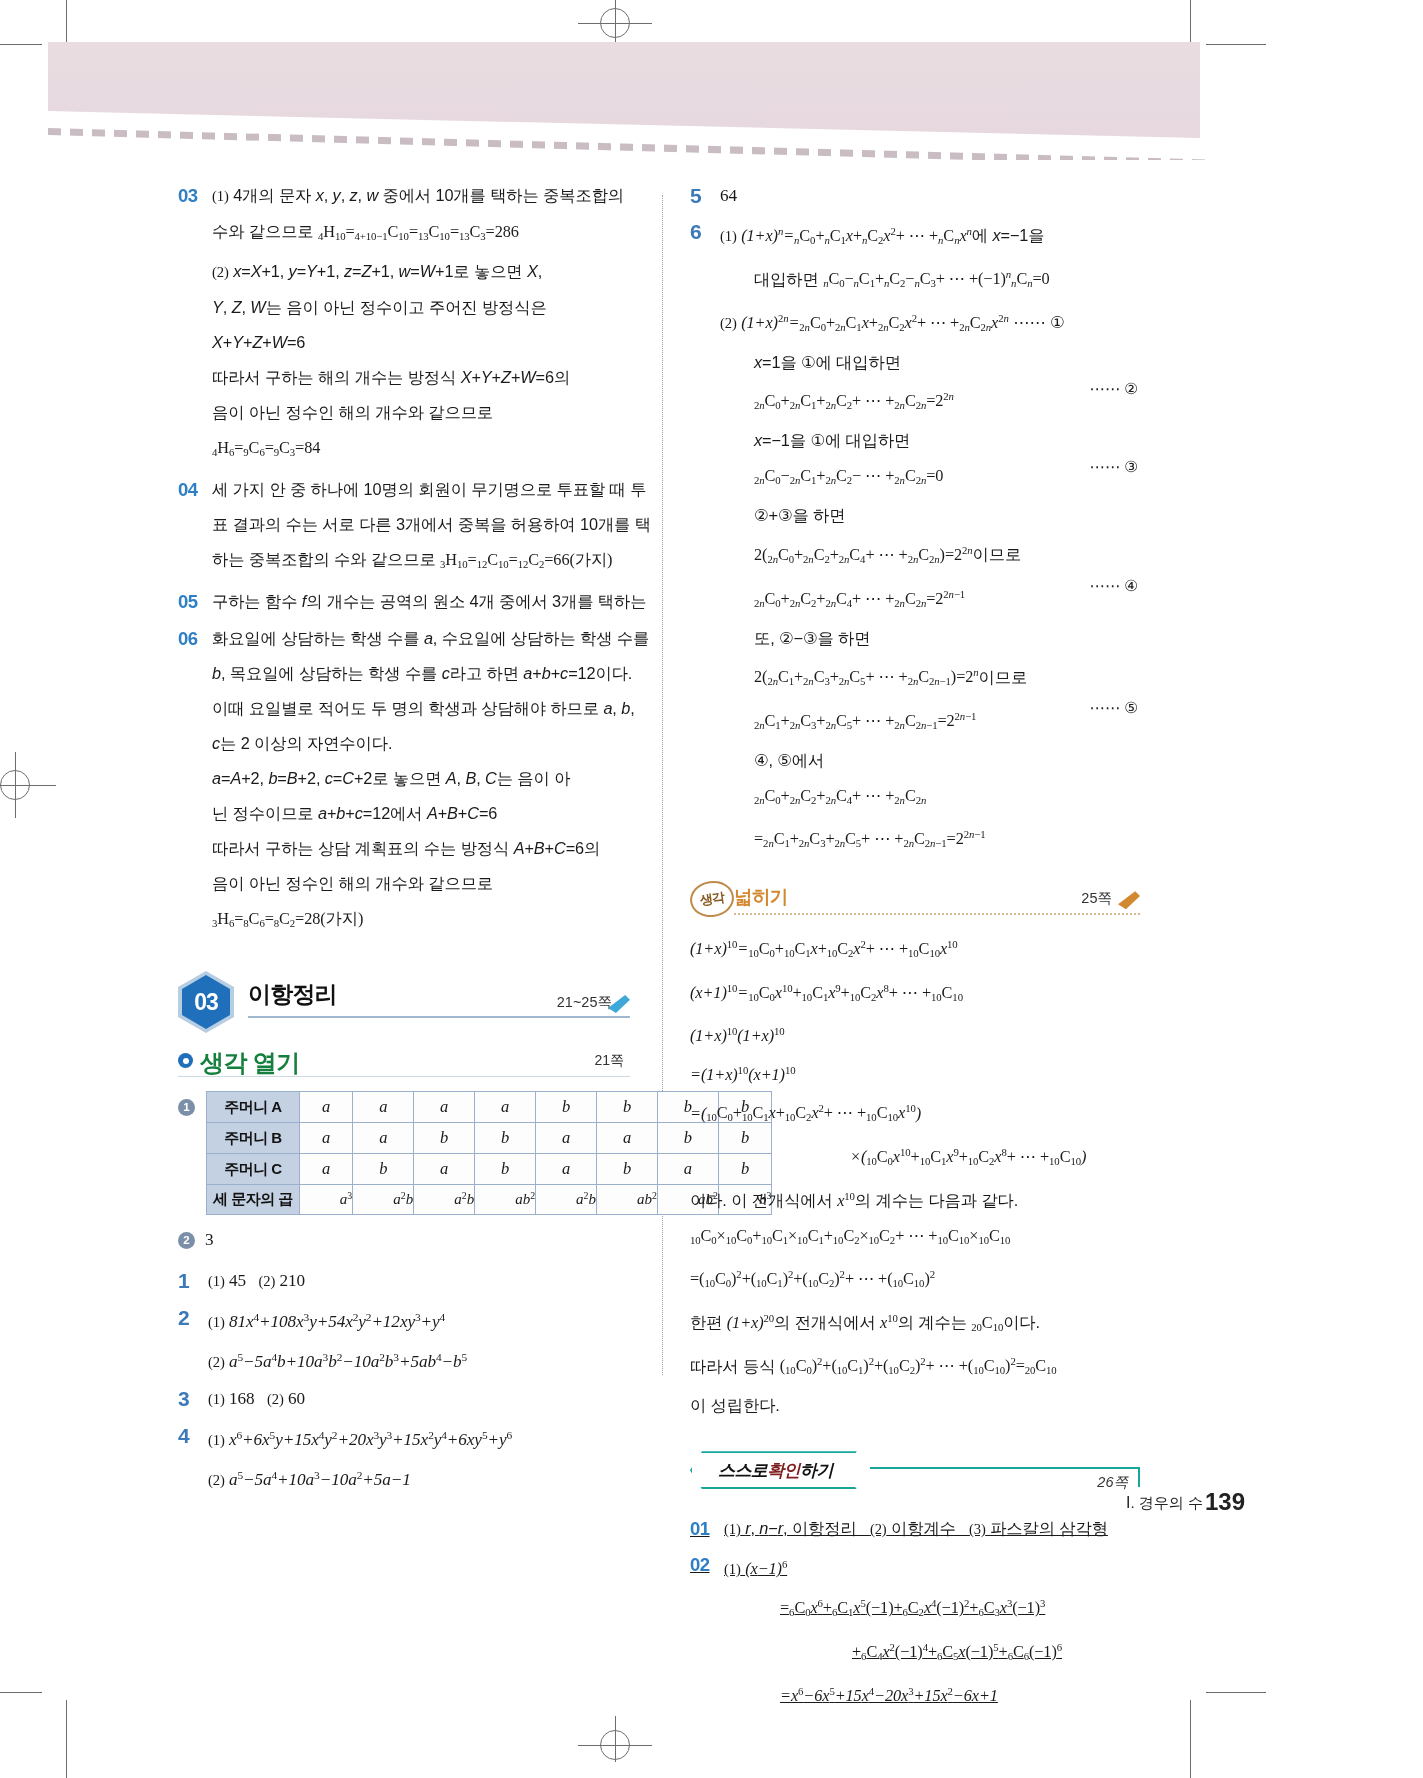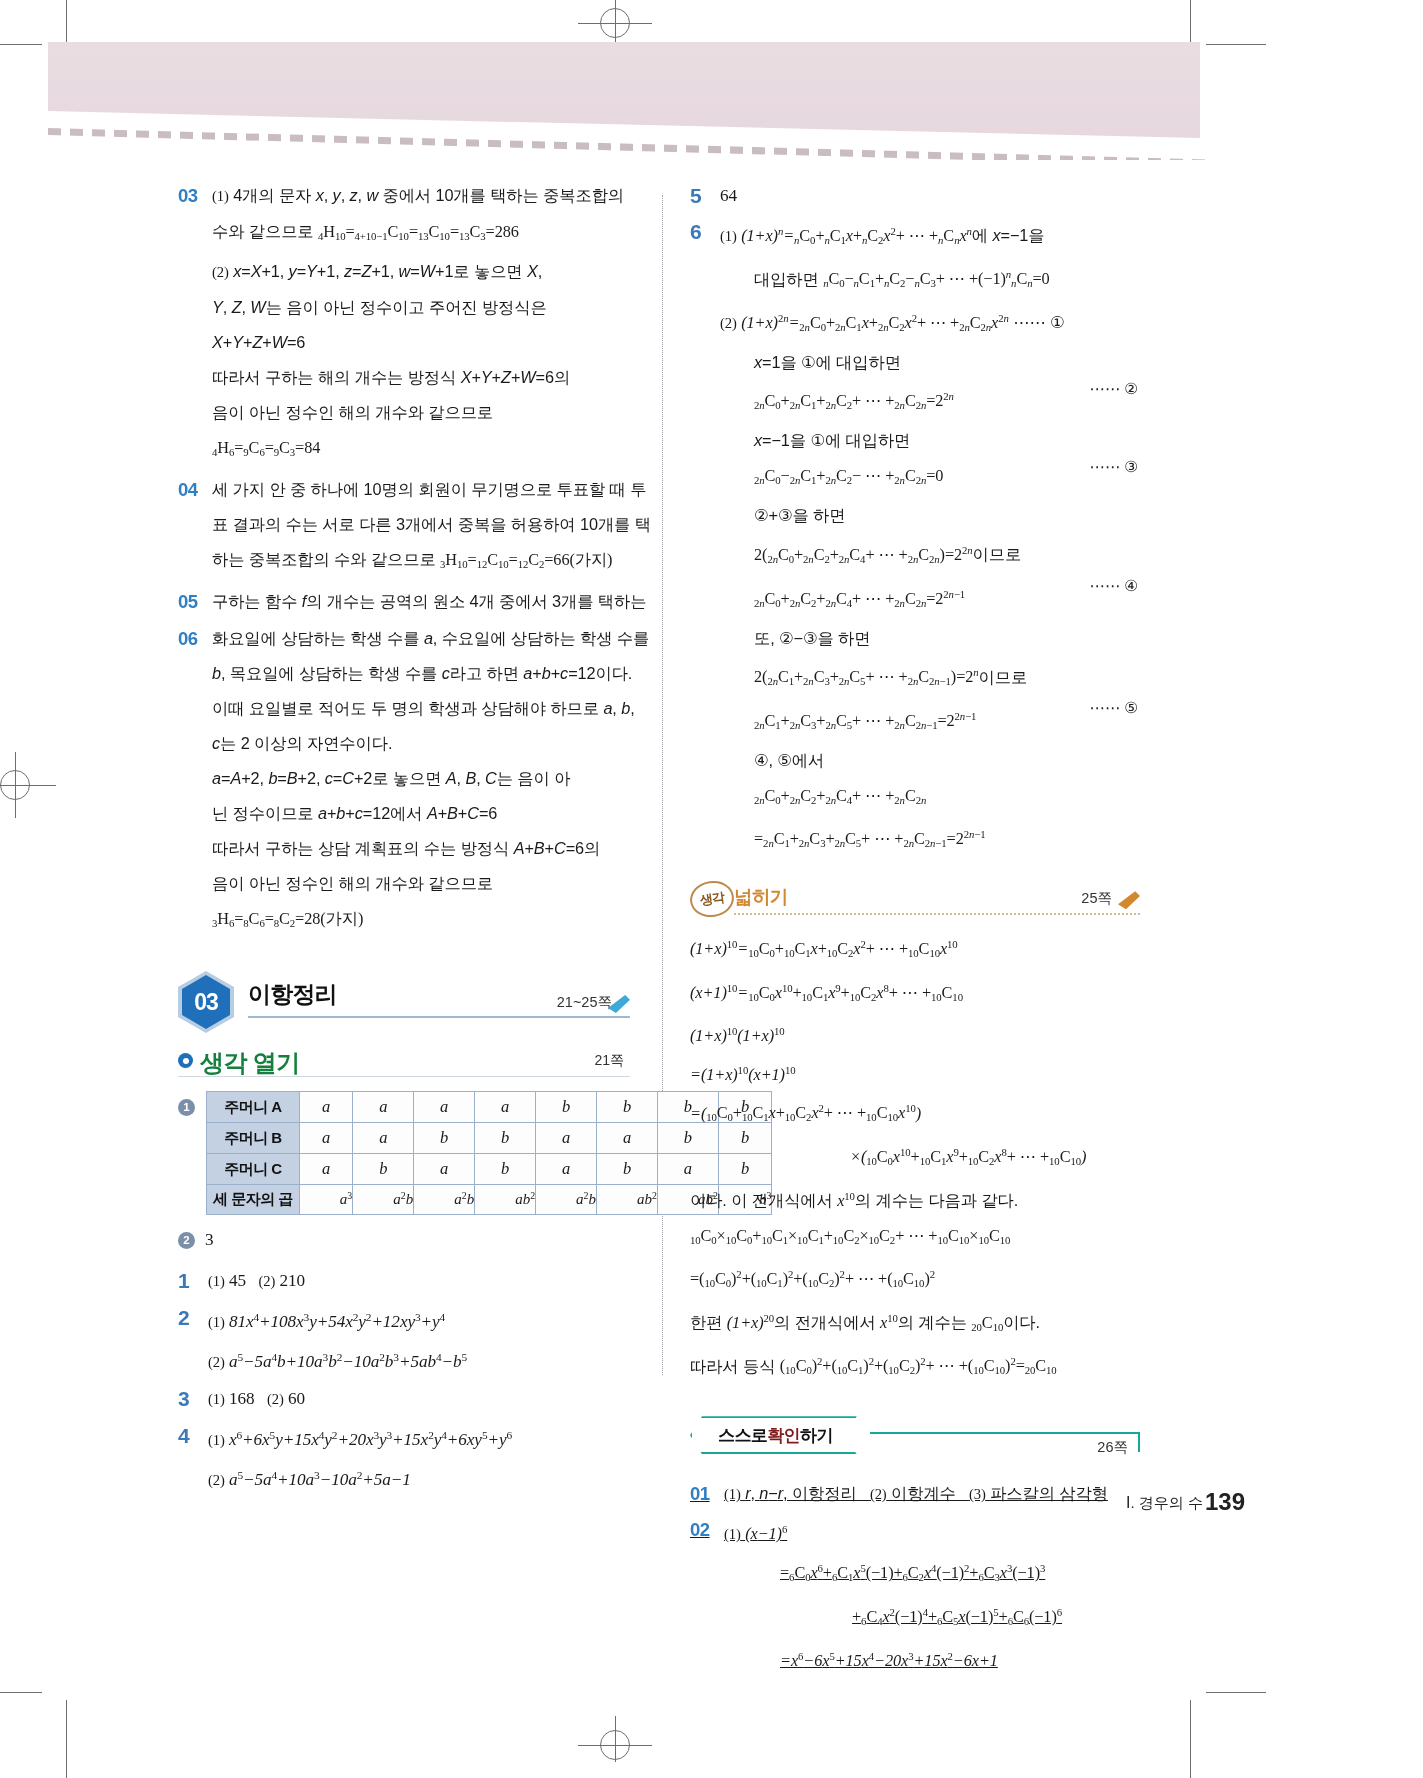--- a/index.html
+++ b/index.html
@@ -387,20 +387,21 @@
     height: 18px;
     background: #d2882f;
     clip-path: polygon(0 72%, 78% 0, 100% 26%, 36% 100%);
   }
 
   
   .self-head {
     position: relative;
     height: 46px;
     margin-top: 28px;
+    font-style: italic;
   }
   .self-tag {
     position: absolute;
     left: 0; top: 0;
     height: 34px;
     padding: 0 22px 0 26px;
     border: 2.4px solid #17a79a;
     background: #ffffff;
     display: flex;
     align-items: center;
@@ -724,20 +725,21 @@
       <span class="line ko"><span class="mth">(<i>x</i>+1)<sup>10</sup>=<span class="rm"><sub>10</sub>C<sub>0</sub><i>x</i><sup>10</sup>+<sub>10</sub>C<sub>1</sub><i>x</i><sup>9</sup>+<sub>10</sub>C<sub>2</sub><i>x</i><sup>8</sup>+ ⋯ +<sub>10</sub>C<sub>10</sub></span></span></span>
       <span class="line ko"><span class="mth">(1+<i>x</i>)<sup>10</sup>(1+<i>x</i>)<sup>10</sup></span></span>
       <span class="line ko"><span class="mth">=(1+<i>x</i>)<sup>10</sup>(<i>x</i>+1)<sup>10</sup></span></span>
       <span class="line ko"><span class="mth">=(<span class="rm"><sub>10</sub>C<sub>0</sub>+<sub>10</sub>C<sub>1</sub><i>x</i>+<sub>10</sub>C<sub>2</sub><i>x</i><sup>2</sup>+ ⋯ +<sub>10</sub>C<sub>10</sub><i>x</i><sup>10</sup></span>)</span></span>
       <span class="line ko indentbig"><span class="mth">×(<span class="rm"><sub>10</sub>C<sub>0</sub><i>x</i><sup>10</sup>+<sub>10</sub>C<sub>1</sub><i>x</i><sup>9</sup>+<sub>10</sub>C<sub>2</sub><i>x</i><sup>8</sup>+ ⋯ +<sub>10</sub>C<sub>10</sub></span>)</span></span>
       <span class="line ko">이다. 이 전개식에서 <span class="mth"><i>x</i><sup>10</sup></span>의 계수는 다음과 같다.</span>
       <span class="line ko"><span class="mth rm"><sub>10</sub>C<sub>0</sub>×<sub>10</sub>C<sub>0</sub>+<sub>10</sub>C<sub>1</sub>×<sub>10</sub>C<sub>1</sub>+<sub>10</sub>C<sub>2</sub>×<sub>10</sub>C<sub>2</sub>+ ⋯ +<sub>10</sub>C<sub>10</sub>×<sub>10</sub>C<sub>10</sub></span></span>
       <span class="line ko"><span class="mth rm">=(<sub>10</sub>C<sub>0</sub>)<sup>2</sup>+(<sub>10</sub>C<sub>1</sub>)<sup>2</sup>+(<sub>10</sub>C<sub>2</sub>)<sup>2</sup>+ ⋯ +(<sub>10</sub>C<sub>10</sub>)<sup>2</sup></span></span>
       <span class="line ko">한편 <span class="mth">(1+<i>x</i>)<sup>20</sup></span>의 전개식에서 <span class="mth"><i>x</i><sup>10</sup></span>의 계수는 <span class="mth rm"><sub>20</sub>C<sub>10</sub></span>이다.</span>
       <span class="line ko">따라서 등식 <span class="mth rm">(<sub>10</sub>C<sub>0</sub>)<sup>2</sup>+(<sub>10</sub>C<sub>1</sub>)<sup>2</sup>+(<sub>10</sub>C<sub>2</sub>)<sup>2</sup>+ ⋯ +(<sub>10</sub>C<sub>10</sub>)<sup>2</sup>=<sub>20</sub>C<sub>10</sub></span></span>
+      <span class="line ko">이 성립한다.</span>
     </div>
 
     <div class="self-head">
       <div class="self-rule"></div>
       <div class="self-tag">
         <span>스스로 </span>
           <span class="hl">확인</span>
           <span>하기</span>
       </div>
       <div class="self-page">26쪽</div>

